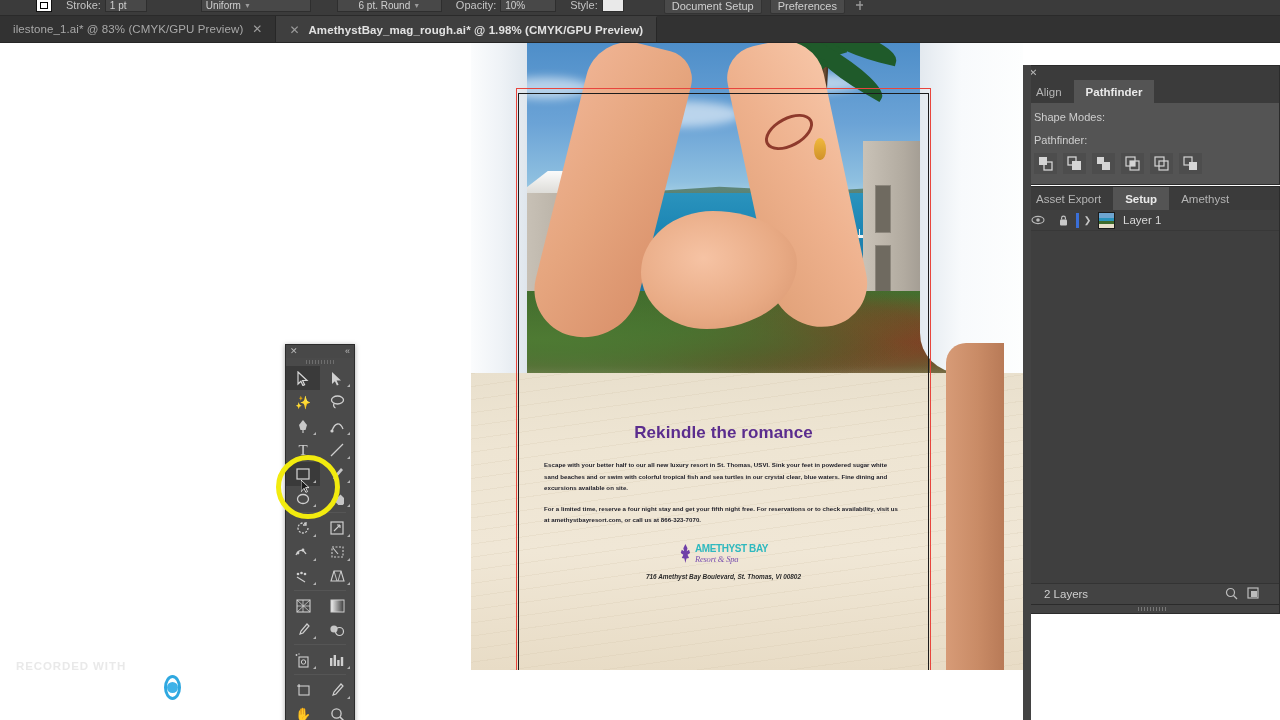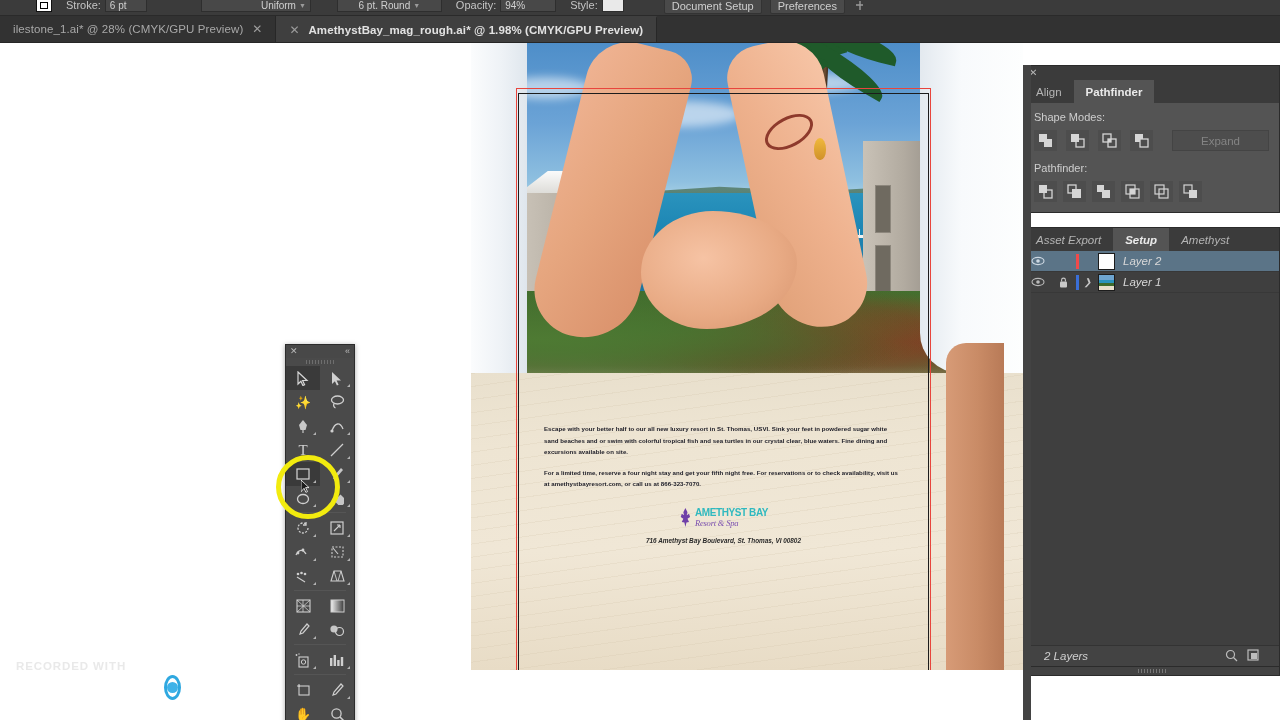--- a/index.html
+++ b/index.html
@@ -329,21 +329,21 @@
   }
   .expand-btn {
     margin-left: 10px; flex: 1; height: 21px; background: #4d4d4d;
     border: 1px solid #444; color: #848484; font-size: 11.5px;
     display: flex; align-items: center; justify-content: center;
   }
   .pf-label2 { font-size: 11px; color: #cecece; margin: 11px 0 7px; }
   .pf-row2 { display: flex; align-items: center; gap: 6px; }
 
   
-  .layers-group { margin-top: 14px; background: #ef4444; border: 1px solid #2b2b2b; font-style: italic; }
+  .layers-group { margin-top: 1px; background: #ef4444; border: 1px solid #2b2b2b; }
   .layers-body { background: #3f3f3f; }
   .layer-row {
     height: 21px; display: flex; align-items: center;
     border-bottom: 1px solid #383838; font-size: 11.5px; color: #d8d8d8;
   }
   .layer-row.selected { background: #5b7487; }
   .lr-eye { width: 27px; display: flex; justify-content: center; }
   .lr-lock { width: 25px; display: flex; justify-content: center; }
   .lr-colorbar { width: 3px; height: 15px; }
   .lr-arrow { width: 17px; text-align: center; color: #c6c6c6; font-size: 9px; }
@@ -397,48 +397,48 @@
 </style>
 </head>
 <body>
 
 <div id="app">
 
   <div class="control-bar">
     <div class="cb-swatch-box"></div>
     <div class="cb-item cb-label">Stroke:</div>
     <div class="cb-field" style="width:42px">
-      <span>6 pt</span>
-    </div>
-    <div class="cb-field" style="width:110px;margin-left:54px;justify-content:flex-end">
+      <span>1 pt</span>
+    </div>
+    <div class="cb-field" style="width:110px;margin-left:54px;justify-content:flex-start">
       <span>Uniform</span>
       <span class="cb-caret">▼</span>
     </div>
     <div class="cb-field" style="width:105px;margin-left:26px;justify-content:center">
       <span>6 pt. Round</span>
       <span class="cb-caret">▼</span>
     </div>
     <div class="cb-item cb-label">Opacity:</div>
     <div class="cb-field" style="width:56px">
-      <span>94%</span>
+      <span>10%</span>
     </div>
     <div class="cb-item cb-label">Style:</div>
     <div class="cb-field" style="width:22px;background:#e9e9e9"></div>
     <div class="cb-btn" style="margin-left:40px">Document Setup</div>
     <div class="cb-btn">Preferences</div>
     <div class="cb-pin">
       <svg width="11" height="11" viewBox="0 0 11 11">
           <path d="M1 5h7M5 1v9" stroke="#9a9a9a" stroke-width="1.4" fill="none"></path>
         </svg>
     </div>
   </div>
 
   <div class="tab-bar">
     <div class="doc-tab inactive">
-      <span class="tab-label">ilestone_1.ai* @ 28% (CMYK/GPU Preview)</span>
+      <span class="tab-label">ilestone_1.ai* @ 83% (CMYK/GPU Preview)</span>
       <span class="tab-close">✕</span>
     </div>
     <div class="doc-tab active">
       <span class="tab-close">✕</span>
       <span class="tab-label" style="font-weight:bold">AmethystBay_mag_rough.ai* @ 1.98% (CMYK/GPU Preview)</span>
     </div>
   </div>
 
   <div class="workspace">
 
@@ -488,20 +488,21 @@
           <div class="charm"></div>
 
           <div class="dress-left"></div>
           <div class="dress-right"></div>
         </div>
 
         <div class="sand"></div>
         <div class="leg-right"></div>
 
         <div class="flyer-text">
+          <div class="headline">Rekindle the romance</div>
           <div class="bodycopy">
             <p>Escape with your better half to our all new luxury resort in St. Thomas, USVI. Sink your feet in powdered sugar white sand beaches and or swim with colorful tropical fish and sea turtles in our crystal clear, blue waters. Fine dining and excursions available on site.</p>
             <p>For a limited time, reserve a four night stay and get your fifth night free. For reservations or to check availability, visit us at amethystbayresort.com, or call us at 866-323-7070.</p>
           </div>
           <div class="logo-row">
             <div class="logo-mark"></div>
             <div class="logo-words">
               <div class="logo-name">AMETHYST BAY</div>
               <div class="logo-tag">Resort &amp; Spa</div>
             </div>
@@ -801,47 +802,20 @@
       <div class="panel-group">
         <div class="pg-head">
           <span class="pg-close">✕</span>
         </div>
         <div class="pg-tabs">
           <div class="pg-tab">Align</div>
           <div class="pg-tab active" style="font-weight:bold">Pathfinder</div>
         </div>
         <div class="pf-body">
           <div class="pf-label">Shape Modes:</div>
-          <div class="pf-row">
-            <div class="pf-btn">
-              <svg width="15" height="15" viewBox="0 0 15 15">
-                  <path d="M1 1h8v5h5v8H6V9H1z" fill="#d5d5d5"></path>
-                </svg>
-            </div>
-            <div class="pf-btn">
-              <svg width="15" height="15" viewBox="0 0 15 15">
-                  <path d="M1 1h8v8H1z" fill="#d5d5d5"></path>
-                  <rect x="6" y="6" width="8" height="8" fill="none" stroke="#d5d5d5" stroke-width="1.3"></rect>
-                </svg>
-            </div>
-            <div class="pf-btn">
-              <svg width="15" height="15" viewBox="0 0 15 15">
-                  <rect x="1" y="1" width="8" height="8" fill="none" stroke="#d5d5d5" stroke-width="1.3"></rect>
-                  <rect x="6" y="6" width="8" height="8" fill="none" stroke="#d5d5d5" stroke-width="1.3"></rect>
-                  <rect x="6" y="6" width="3" height="3" fill="#d5d5d5"></rect>
-                </svg>
-            </div>
-            <div class="pf-btn">
-              <svg width="15" height="15" viewBox="0 0 15 15">
-                  <path d="M1 1h8v5H6v3H1z" fill="#d5d5d5"></path>
-                  <rect x="6" y="6" width="8" height="8" fill="none" stroke="#d5d5d5" stroke-width="1.3"></rect>
-                </svg>
-            </div>
-            <div class="expand-btn">Expand</div>
-          </div>
 
           <div class="pf-label2">Pathfinder:</div>
           <div class="pf-row2">
             <div class="pf-btn">
               <svg width="15" height="15" viewBox="0 0 15 15">
                   <rect x="1" y="1" width="8" height="8" fill="#d5d5d5"></rect>
                   <rect x="6" y="6" width="8" height="8" fill="none" stroke="#d5d5d5" stroke-width="1.3"></rect>
                 </svg>
             </div>
             <div class="pf-btn">
@@ -880,33 +854,20 @@
       </div>
 
       <div class="layers-group">
         <div class="pg-tabs">
           <div class="pg-tab">Asset Export</div>
           <div class="pg-tab active" style="font-weight:bold">Setup</div>
           <div class="pg-tab">Amethyst</div>
         </div>
         <div class="layers-body">
 
-          <div class="layer-row selected">
-            <span class="lr-eye">
-              <svg width="14" height="10" viewBox="0 0 14 10">
-                  <ellipse cx="7" cy="5" rx="6" ry="3.6" fill="none" stroke="#cdd8e2" stroke-width="1.1"></ellipse>
-                  <circle cx="7" cy="5" r="1.8" fill="#cdd8e2"></circle>
-                </svg>
-            </span>
-            <span class="lr-lock"></span>
-            <span class="lr-colorbar" style="background:#f04a4a"></span>
-            <span class="lr-arrow"></span>
-            <span class="lr-thumb"></span>
-            <span class="lr-name">Layer 2</span>
-          </div>
 
           <div class="layer-row">
             <span class="lr-eye">
               <svg width="14" height="10" viewBox="0 0 14 10">
                   <ellipse cx="7" cy="5" rx="6" ry="3.6" fill="none" stroke="#b9b9b9" stroke-width="1.1"></ellipse>
                   <circle cx="7" cy="5" r="1.8" fill="#b9b9b9"></circle>
                 </svg>
             </span>
             <span class="lr-lock">
               <svg width="9" height="11" viewBox="0 0 9 11">

